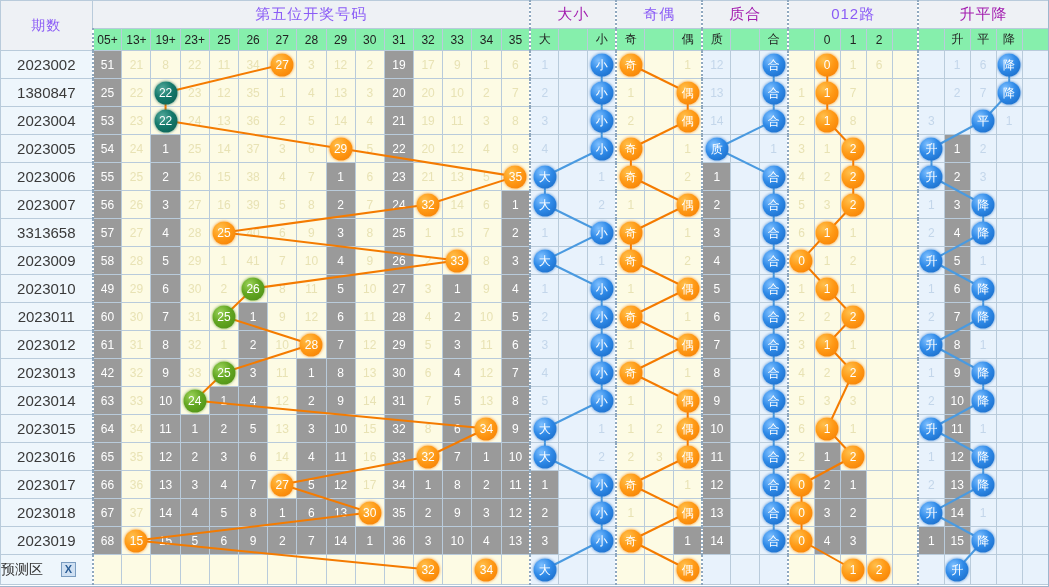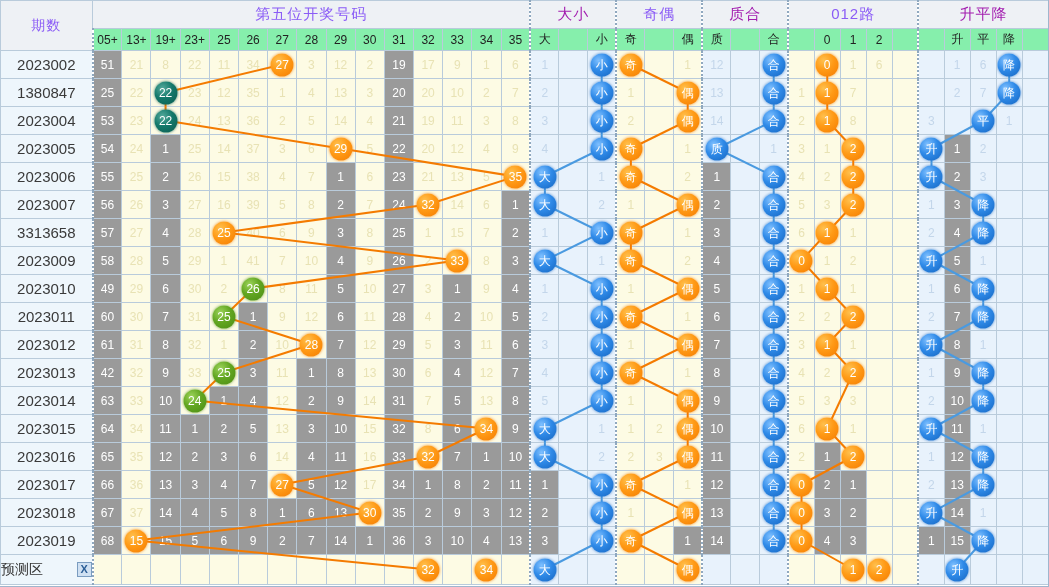--- a/index.html
+++ b/index.html
@@ -115,21 +115,21 @@
   }
   
   td.predict {
     background: #eef6fc;
     height: 30px;
     font-size: 14px;
     color: #333;
     text-align: center;
     position: relative;
   }
-  .predict-inner { display:flex; align-items:center; justify-content:space-between; gap:12px; }
+  .predict-inner { display:flex; align-items:center; justify-content:flex-start; gap:18px; }
   .xbox {
     display:inline-block;
     width: 15px; height: 15px;
     border: 1px solid #7a9cc0;
     background: #cfe0f2;
     color: #2a5d96;
     font-size: 11px;
     line-height: 13px;
     text-align: center;
     font-weight: bold;

